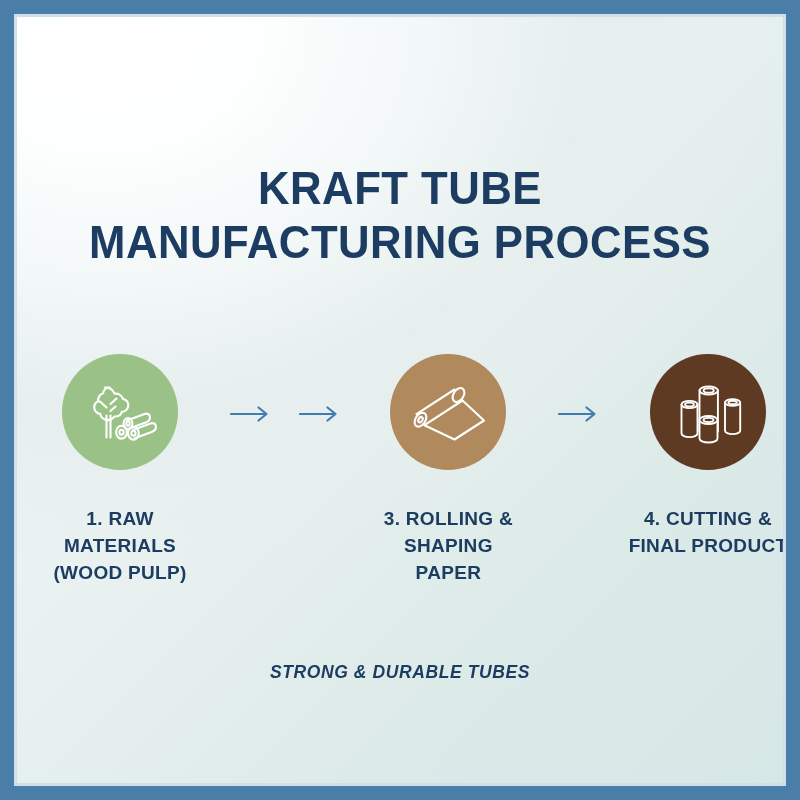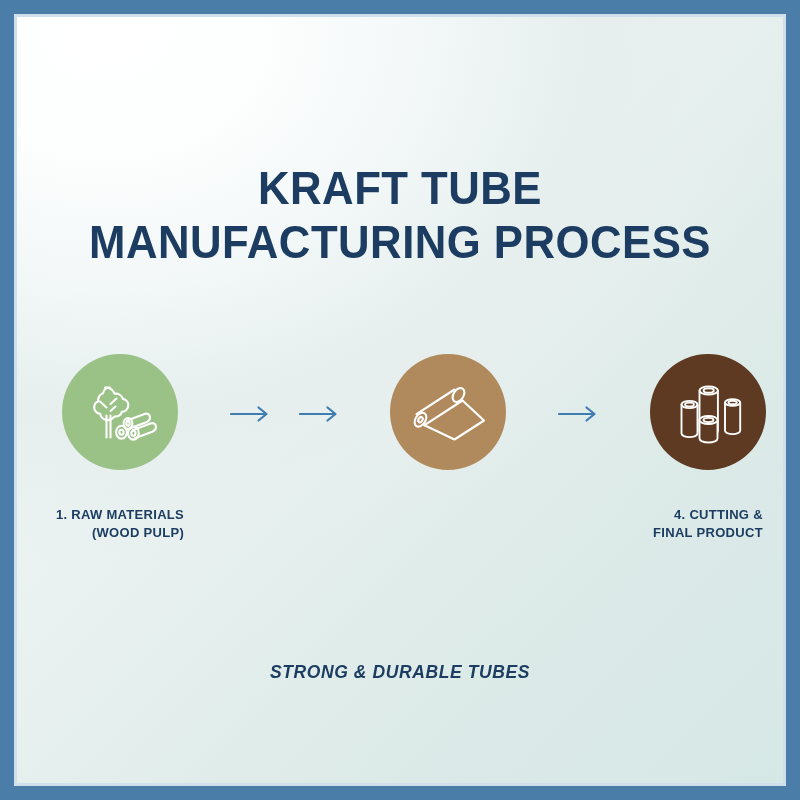--- a/index.html
+++ b/index.html
@@ -79,22 +79,22 @@
     width: 116px;
     height: 116px;
     border-radius: 50%;
     display: flex;
     align-items: center;
     justify-content: center;
   }
   .circle svg { display: block; }
   .step-label {
     margin-top: 36px;
-    text-align: right;
-    font-size: 13px;
+    text-align: center;
+    font-size: 19px;
     font-weight: bold;
     line-height: 1.42;
     letter-spacing: 0.3px;
     color: #1c3d61;
     white-space: pre-line;
   }
   .arrow {
     flex: 0 0 auto;
     width: 46px;
     margin-top: 50px;
@@ -183,20 +183,23 @@
               <path d="M8.5 33.2L46.5 8.5"></path>
               <path d="M16.5 44.2L54.5 19.5"></path>
               <ellipse cx="50.5" cy="14" rx="5" ry="7.6" transform="rotate(33 50.5 14)"></ellipse>
               <ellipse cx="12.5" cy="38.7" rx="5" ry="7.6" transform="rotate(33 12.5 38.7)"></ellipse>
               <ellipse cx="12.5" cy="38.7" rx="1.9" ry="2.9" transform="rotate(33 12.5 38.7)"></ellipse>
 
               <path d="M16.5 44.2L46.5 58.5 76 39.5 54.5 19.5"></path>
             </svg>
           </span>
         </div>
+        <div class="step-label">3. ROLLING &amp;
+SHAPING
+PAPER</div>
       </div>
 
       <div class="arrow">
         <svg width="40" height="20" viewBox="0 0 40 20" fill="none" stroke="#3f7cb0" stroke-width="2.2" stroke-linecap="round" stroke-linejoin="round">
           <path d="M1 10h34"></path>
           <path d="M28.5 3.5L36.5 10l-8 6.5"></path>
         </svg>
       </div>
 
       <div class="step">

